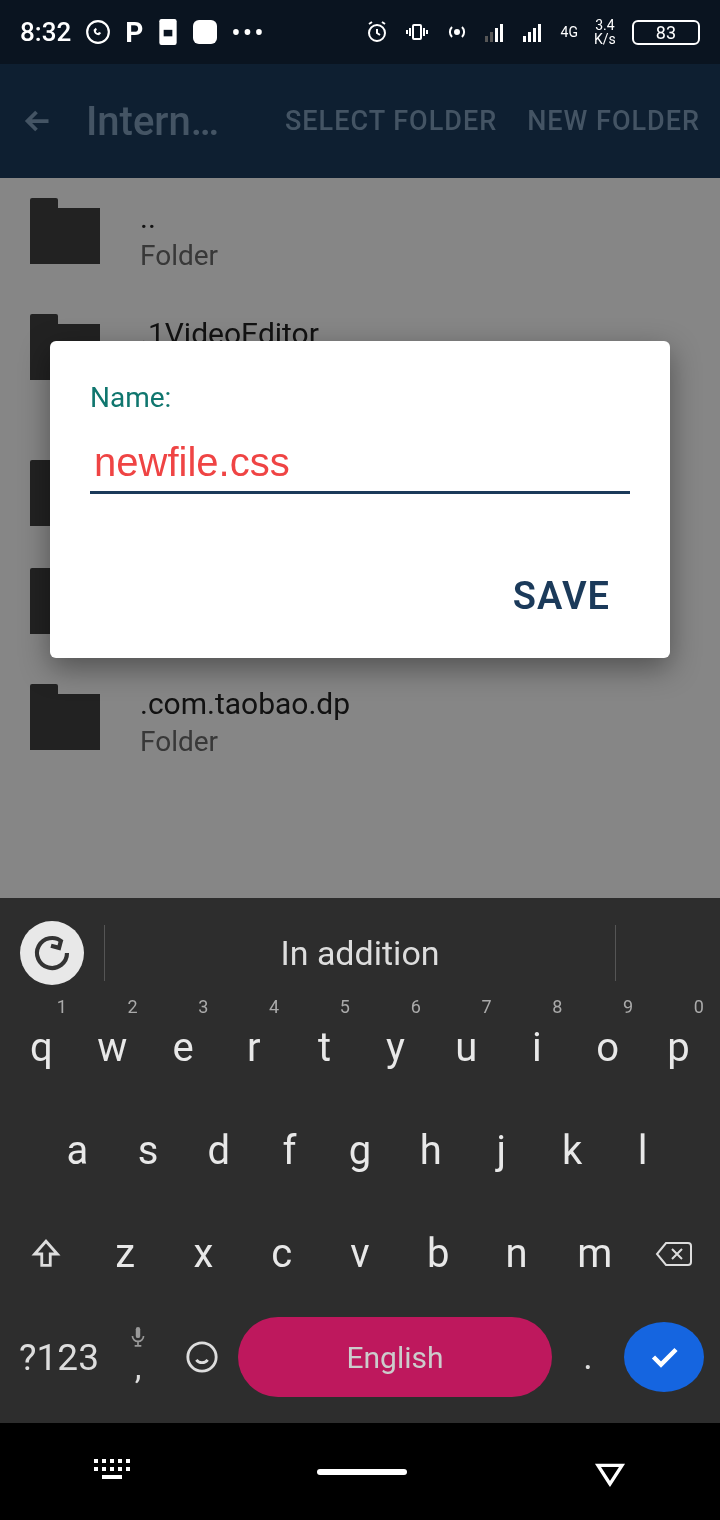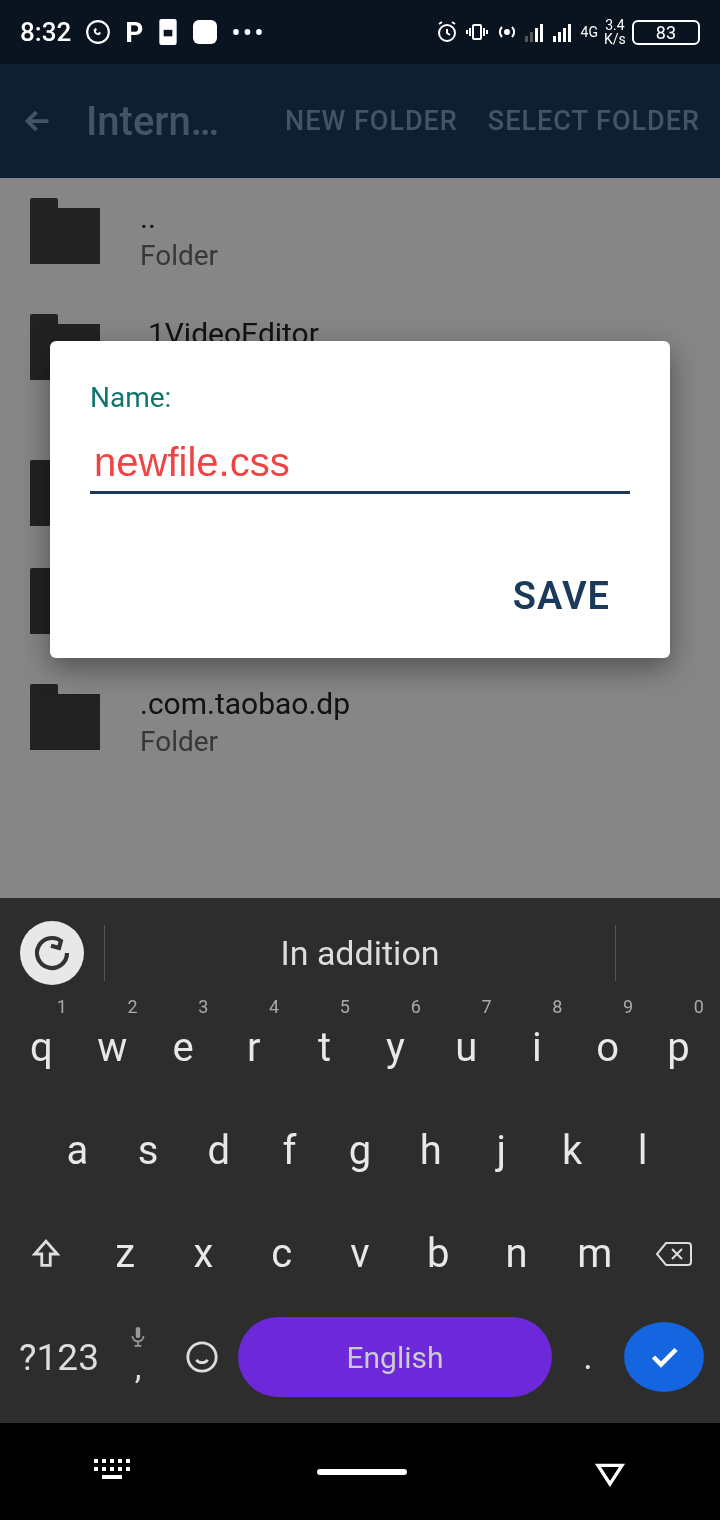--- a/index.html
+++ b/index.html
@@ -17,21 +17,21 @@
       height: 64px;
       background: #0a1420;
       color: #fff;
       display: flex;
       align-items: center;
       padding: 0 20px;
       font-size: 26px;
       justify-content: space-between;
     }
     .status-left { display: flex; align-items: center; gap: 14px; }
-    .status-right { display: flex; align-items: center; gap: 6px; font-size: 22px; }
+    .status-right { display: flex; align-items: center; gap: 16px; font-size: 22px; }
     .status-time { font-weight: 500; }
     .app-square { width: 24px; height: 24px; background: #fff; border-radius: 6px; }
     .dots { font-size: 28px; letter-spacing: 2px; }
     .battery-box { border: 2px solid #fff; border-radius: 6px; padding: 0 22px; font-size: 18px; position: relative; }
     .net-label { font-size: 14px; line-height: 14px; text-align: center; }
 
     
     .app-bar {
       height: 114px;
       background: #1b3a5a;
@@ -170,21 +170,21 @@
     .key-wide { flex: 0 0 80px; display: flex; align-items: center; justify-content: center; }
     
     .bottom-row { display: flex; align-items: center; padding: 0 10px; gap: 8px; }
     .bkey { color: #ddd; font-size: 30px; display: flex; align-items: center; justify-content: center; height: 80px; }
     .bkey.sym { flex: 0 0 86px; font-size: 37px; }
     .bkey.comma { flex: 0 0 56px; flex-direction: column; gap: 0; }
     .bkey.comma .mic { font-size: 20px; }
     .bkey.emoji { flex: 0 0 56px; font-size: 34px; }
     .spacebar {
       flex: 1;
-      background: #6d28d9;
+      background: #be185d;
       border-radius: 40px;
       color: #ccc;
       font-size: 30px;
     }
     .bkey.period { flex: 0 0 56px; font-size: 36px; }
     .enter-key {
       flex: 0 0 80px;
       width: 70px;
       height: 70px;
       border-radius: 50%;
@@ -278,22 +278,22 @@
   </div>
 </div>
 
 <div class="app-bar">
   <span class="back-btn">
     <svg width="36" height="36" viewBox="0 0 24 24" fill="none" stroke="#7d9ab6" stroke-width="2.5">
         <path d="M19 12H5M11 18l-6-6 6-6"></path>
       </svg>
   </span>
   <span class="app-title">Intern…</span>
+  <span class="app-action">SELECT FOLDER</span>
   <span class="app-action">NEW FOLDER</span>
-  <span class="app-action">SELECT FOLDER</span>
 </div>
 
 <div class="content">
   <div class="folder-row">
     <div class="folder-icon-box"></div>
     <div class="folder-texts">
       <span class="folder-name">..</span>
       <span class="folder-type">Folder</span>
     </div>
   </div>

